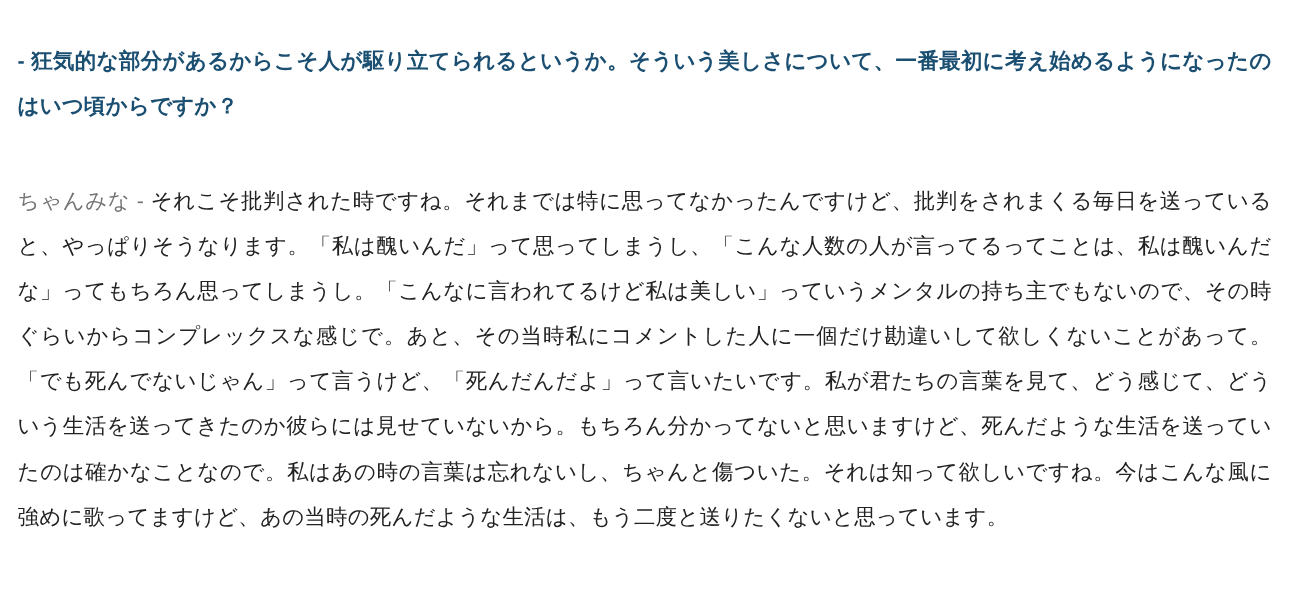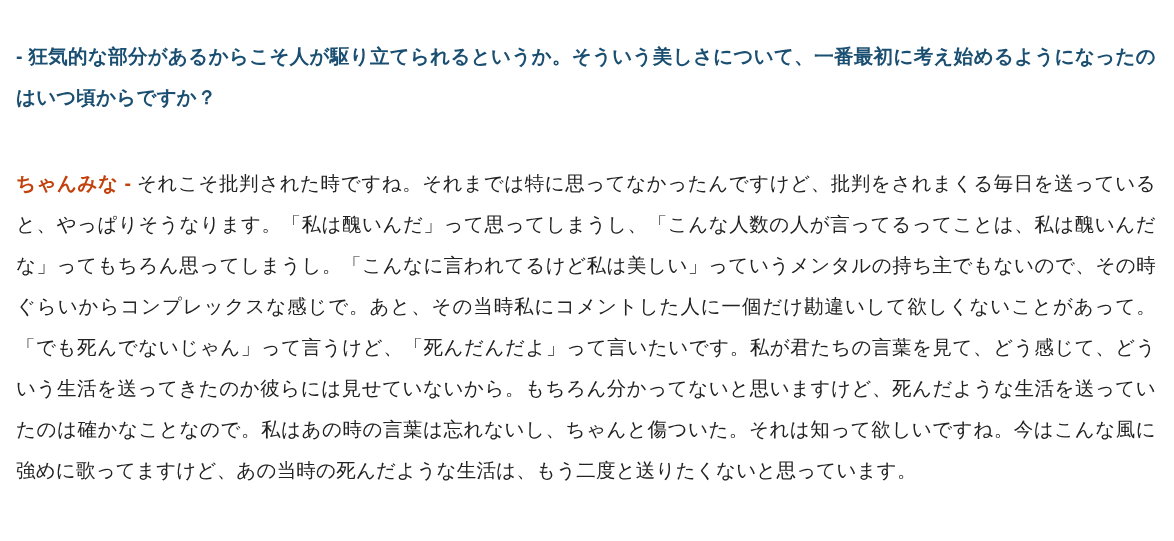--- a/index.html
+++ b/index.html
@@ -34,22 +34,22 @@
     color: #222222;
     font-size: 19.5px;
     line-height: 41px;
     letter-spacing: 0.2px;
     margin: 0;
     padding-top: 45px;
     text-align: justify;
     text-justify: inter-character;
   }
   .answer .speaker {
-    font-weight: bold;
-    color: #c2410c;
+    font-weight: normal;
+    color: #737373;
   }
 </style>
 </head>
 <body>
 
 <div class="article">
   <p class="question">- 狂気的な部分があるからこそ人が駆り立てられるというか。そういう美しさについて、一番最初に考え始めるようになったのはいつ頃からですか？</p>
   <p class="answer"><span class="speaker">ちゃんみな - </span><span>それこそ批判された時ですね。それまでは特に思ってなかったんですけど、批判をされまくる毎日を送っていると、やっぱりそうなります。「私は醜いんだ」って思ってしまうし、「こんな人数の人が言ってるってことは、私は醜いんだな」ってもちろん思ってしまうし。「こんなに言われてるけど私は美しい」っていうメンタルの持ち主でもないので、その時ぐらいからコンプレックスな感じで。あと、その当時私にコメントした人に一個だけ勘違いして欲しくないことがあって。「でも死んでないじゃん」って言うけど、「死んだんだよ」って言いたいです。私が君たちの言葉を見て、どう感じて、どういう生活を送ってきたのか彼らには見せていないから。もちろん分かってないと思いますけど、死んだような生活を送っていたのは確かなことなので。私はあの時の言葉は忘れないし、ちゃんと傷ついた。それは知って欲しいですね。今はこんな風に強めに歌ってますけど、あの当時の死んだような生活は、もう二度と送りたくないと思っています。</span></p>
 </div>
 

